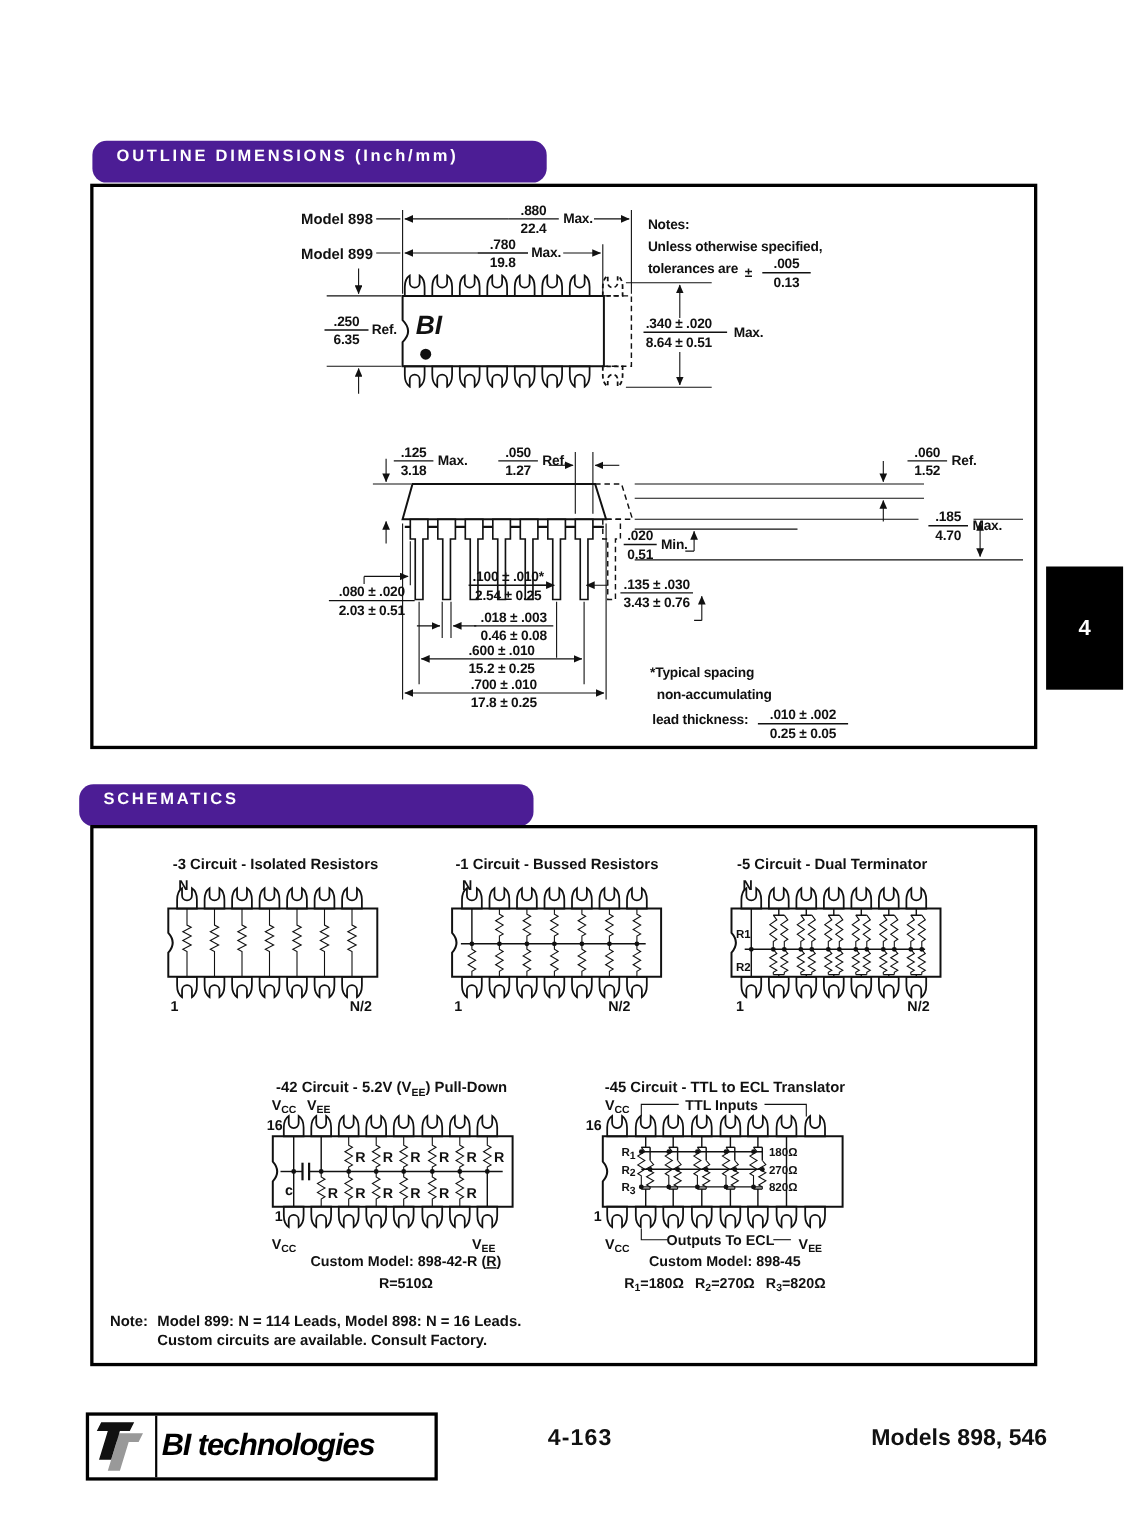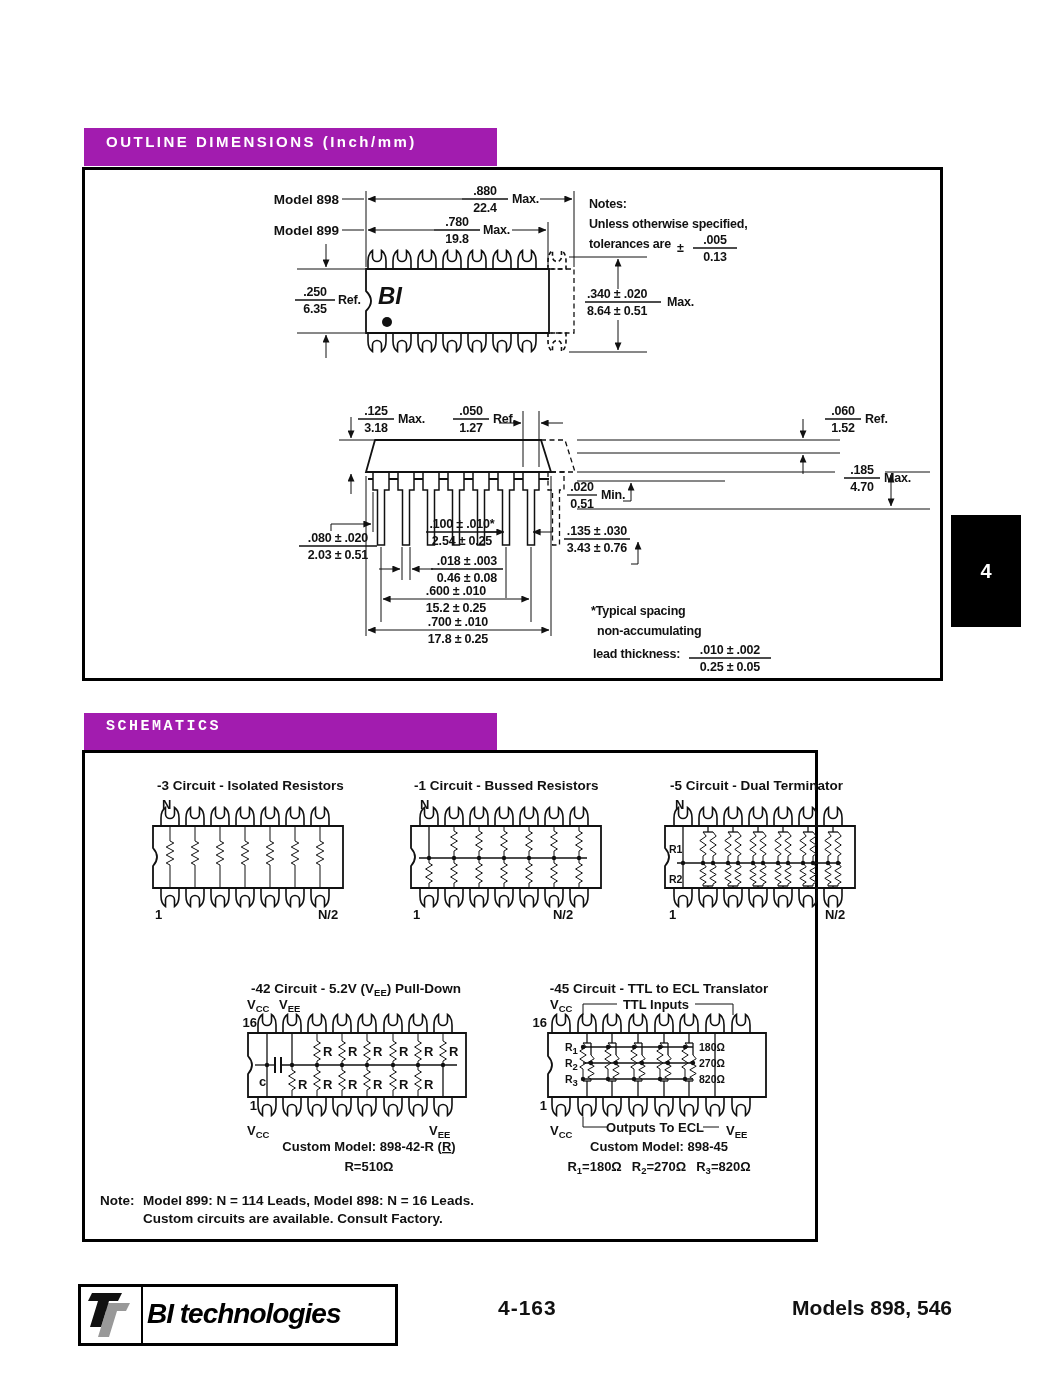--- a/index.html
+++ b/index.html
@@ -1,20 +1,20 @@
 <!DOCTYPE html>
 <html><head>
 <meta charset="utf-8">
 <style>
   html,body{margin:0;padding:0;background:#e8e8e8;}
   .page{position:relative;width:1042px;height:1392px;background:#ffffff;margin:0 auto;
         font-family:"Liberation Sans",sans-serif;color:#111;overflow:hidden;}
-  .bar{position:absolute;height:38px;background:#a21caf;color:#fff;
+  .bar{position:absolute;height:38px;background:#4c1d95;color:#fff;
        font:800 15px "Liberation Sans",sans-serif;letter-spacing:2.5px;
-       line-height:27px;padding-left:22px;box-sizing:border-box;}
+       line-height:27px;padding-left:22px;box-sizing:border-box;border-radius:13px;}
   .box{position:absolute;border:3px solid #000;background:#fff;box-sizing:border-box;}
   .tab4{position:absolute;left:951px;top:515px;width:70px;height:112px;background:#000;
         color:#fff;font:800 20px "Liberation Sans",sans-serif;display:flex;
         align-items:center;justify-content:center;}
   svg{position:absolute;left:0;top:0;}
   svg text{fill:#111;}
   .dm{font:700 12.5px "Liberation Sans",sans-serif;letter-spacing:-0.2px;}
   .lbl{font:700 13.5px "Liberation Sans",sans-serif;}
   .logo{font:italic 800 24px "Liberation Sans",sans-serif;}
   .ti{font:700 13.5px "Liberation Sans",sans-serif;}
@@ -36,21 +36,21 @@
           font:800 21px "Liberation Sans",sans-serif;}
 </style>
 </head>
 <body>
 
 <div class="page">
 
   <div class="bar" style="left:84px;top:128px;width:413px;">
     <span>OUTLINE DIMENSIONS (Inch/mm)</span>
   </div>
-  <div class="bar" style="left:84px;top:713px;width:413px;font-family:Liberation Mono, monospace;">
+  <div class="bar" style="left:72px;top:713px;width:413px;">
     <span>SCHEMATICS</span>
   </div>
 
   <div class="tab4">
     <span>4</span>
   </div>
 
   <div class="box" style="left:82px;top:167px;width:861px;height:514px;">
   <svg width="855" height="508" viewBox="0 0 855 508">
     <defs>
@@ -267,21 +267,21 @@
       <text class="dm" x="506" y="445">*Typical spacing</text>
       <text class="dm" x="512" y="465">non-accumulating</text>
       <text class="dm" x="508" y="488">lead thickness:</text>
       <text class="dm" x="645" y="484" text-anchor="middle">.010 ± .002</text>
       <line class="fr" x1="604" y1="488" x2="686" y2="488"></line>
       <text class="dm" x="645" y="501" text-anchor="middle">0.25 ± 0.05</text>
     </g>
   </svg>
   </div>
 
-  <div class="box" style="left:82px;top:750px;width:736px;height:492px;">
+  <div class="box" style="left:82px;top:750px;width:861px;height:492px;">
   <svg width="855" height="486" viewBox="0 0 855 486">
 
     <g>
       <text class="ti" x="72" y="37">-3 Circuit - Isolated Resistors</text>
       <text class="st" x="77" y="56">N</text>
       <g>
             <path class="d" d="M68,73 H258 V135 H68 V113 Q76,104 68,95 Z"></path>
             <use href="#pinU" xlink:href="#pinU" transform="translate(85,73)"></use>
             <use href="#pinU" xlink:href="#pinU" transform="translate(110,73)"></use>
             <use href="#pinU" xlink:href="#pinU" transform="translate(135,73)"></use>

